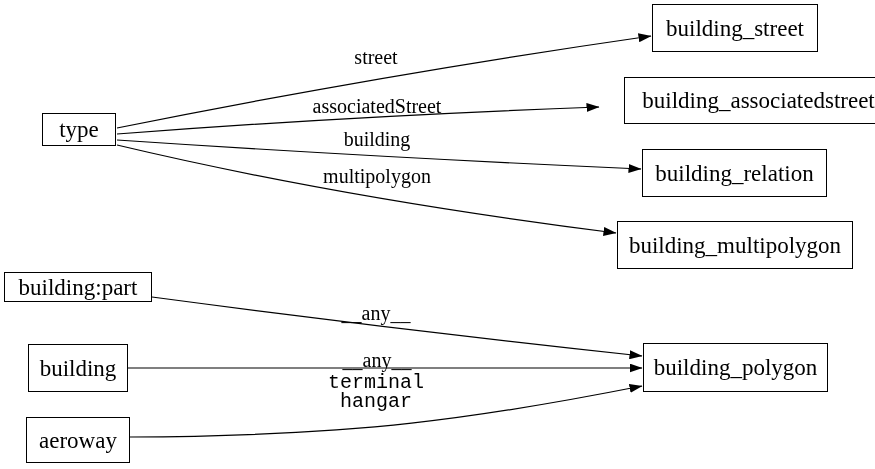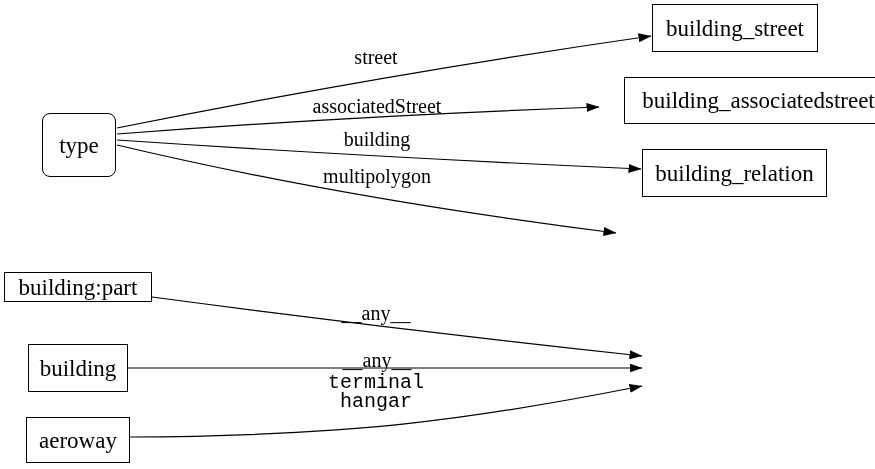--- a/index.html
+++ b/index.html
@@ -50,27 +50,29 @@
     </defs>
     <path d="M117,128 Q380,75 651,36" fill="none" stroke="#000000" stroke-width="1.2" marker-end="url(#arrow)"></path>
     <path d="M117,134 Q350,116 599,107" fill="none" stroke="#000000" stroke-width="1.2" marker-end="url(#arrow)"></path>
     <path d="M117,140 Q370,157 641,169" fill="none" stroke="#000000" stroke-width="1.2" marker-end="url(#arrow)"></path>
     <path d="M117,145 Q340,198 616,233" fill="none" stroke="#000000" stroke-width="1.2" marker-end="url(#arrow)"></path>
     <path d="M152,297 Q400,330 642,356" fill="none" stroke="#000000" stroke-width="1.2" marker-end="url(#arrow)"></path>
     <path d="M128,368 L642,368" fill="none" stroke="#000000" stroke-width="1.2" marker-end="url(#arrow)"></path>
     <path d="M130,437 C360,436 480,418 642,386" fill="none" stroke="#000000" stroke-width="1.2" marker-end="url(#arrow)"></path>
   </svg>
 
-  <div class="node" style="left:42px;  top:113px; width:74px;  height:64px;border-radius:8px;">type</div>
+  <div class="node" style="left:42px;  top:113px; width:74px;  height:33px;">type</div>
   <div class="node" style="left:652px; top:4px;   width:166px; height:48px;">building_street</div>
   <div class="node" style="left:600px; top:77px;  width:269px; height:47px;margin-left:24px;">building_associatedstreet</div>
   <div class="node" style="left:642px; top:149px; width:185px; height:48px;">building_relation</div>
+  <div class="node" style="left:617px; top:221px; width:236px; height:48px;">building_multipolygon</div>
   <div class="node" style="left:4px;   top:272px; width:148px; height:30px;">building:part</div>
   <div class="node" style="left:28px;  top:344px; width:100px; height:48px;">building</div>
   <div class="node" style="left:26px;  top:417px; width:104px; height:46px;">aeroway</div>
+  <div class="node" style="left:643px; top:343px; width:185px; height:49px;">building_polygon</div>
 
   <div class="edge-label" style="left:376px; top:57px;">street</div>
   <div class="edge-label" style="left:377px; top:106px;">associatedStreet</div>
   <div class="edge-label" style="left:377px; top:139px;">building</div>
   <div class="edge-label" style="left:377px; top:176px;">multipolygon</div>
   <div class="edge-label" style="left:376px; top:313px;">__any__</div>
   <div class="edge-label" style="left:377px; top:360px;">__any__</div>
   <div class="edge-label" style="left:376px; top:392px;font-family:Liberation Mono, monospace;">terminal
 hangar</div>
 

